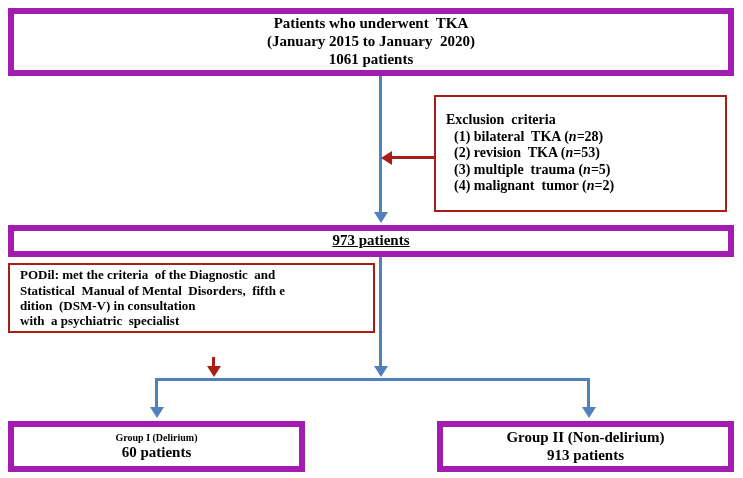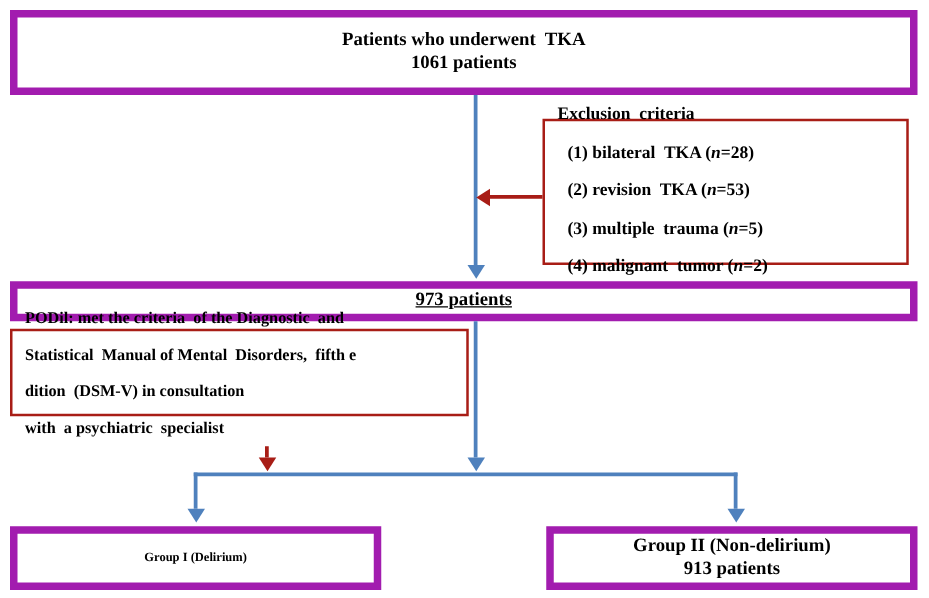--- a/index.html
+++ b/index.html
@@ -26,21 +26,20 @@
     background: #ffffff;
     display: flex;
     flex-direction: column;
     justify-content: center;
   }
   .box.blue {
     border: 6px solid #a21caf;
   }
   .box.red {
     border: 2px solid #A81D16;
-    gap: 14px;
   }
   .box .line {
     font-weight: bold;
     color: #000000;
     line-height: 1.18;
     white-space: pre;
   }
   .center .line { text-align: center; }
   .left .line   { text-align: left; }
 
@@ -75,20 +74,21 @@
   }
   .ital { font-style: italic; }
 </style>
 </head>
 <body>
 
 <div id="canvas">
 
   <div class="box blue center" style="left:8px; top:8px; width:726px; height:68px; padding:4px 10px;">
     <div class="line" style="font-size:15px;">Patients who underwent  TKA</div>
+    <div class="line" style="font-size:15px;">(January 2015 to January  2020)</div>
     <div class="line" style="font-size:15px;">1061 patients</div>
   </div>
 
   <div class="vline" style="left:379px; top:76px; height:137px;"></div>
   <div class="arrow-down" style="left:373.5px; top:212px;"></div>
 
   <div class="box red left" style="left:434px; top:95px; width:293px; height:117px; padding:5px 8px 5px 10px;">
     <div class="line" style="font-size:14px;">Exclusion  criteria</div>
     <div class="line" style="font-size:14px; padding-left:8px;"><span>(1) bilateral  TKA (</span><span class="ital">n</span><span>=28)</span></div>
     <div class="line" style="font-size:14px; padding-left:8px;"><span>(2) revision  TKA (</span><span class="ital">n</span><span>=53)</span></div>
@@ -119,20 +119,21 @@
   <div class="hline" style="left:155px; top:378px; width:435px;"></div>
 
   <div class="vline" style="left:155px; top:378px; height:29px;"></div>
   <div class="arrow-down" style="left:149.5px; top:407px;"></div>
 
   <div class="vline" style="left:587px; top:378px; height:29px;"></div>
   <div class="arrow-down" style="left:581.5px; top:407px;"></div>
 
   <div class="box blue center" style="left:8px; top:421px; width:297px; height:51px; padding:2px 8px;">
     <div class="line" style="font-size:10px;">Group I (Delirium)</div>
+    <div class="line" style="font-size:15px;">60 patients</div>
   </div>
 
   <div class="box blue center" style="left:437px; top:421px; width:297px; height:51px; padding:2px 24px;">
     <div class="line" style="font-size:15px;">Group II (Non-delirium)</div>
     <div class="line" style="font-size:15px;">913 patients</div>
   </div>
 
 </div>
 
 </body></html>

